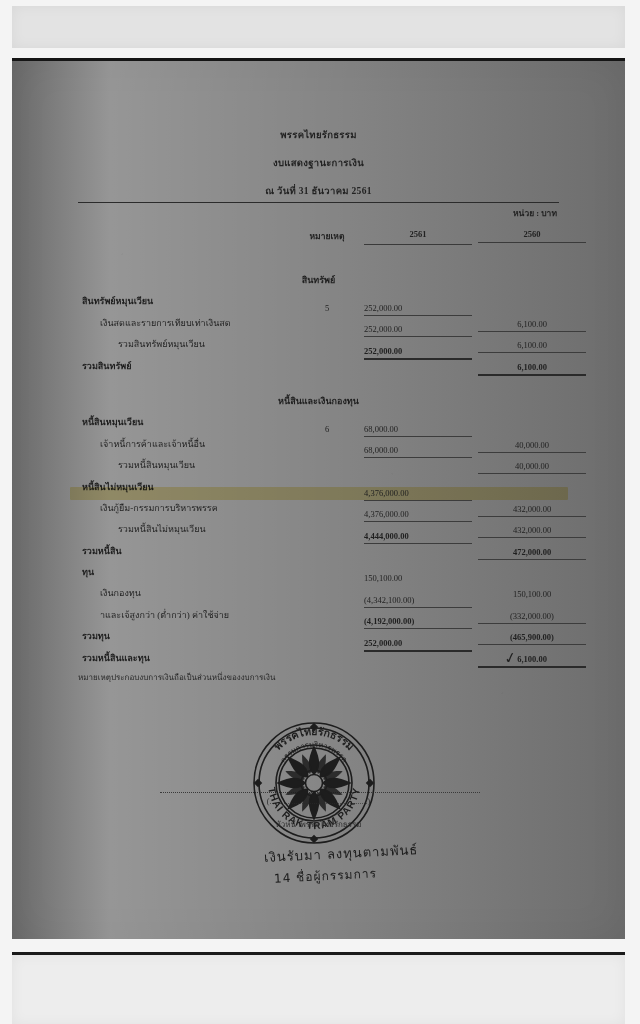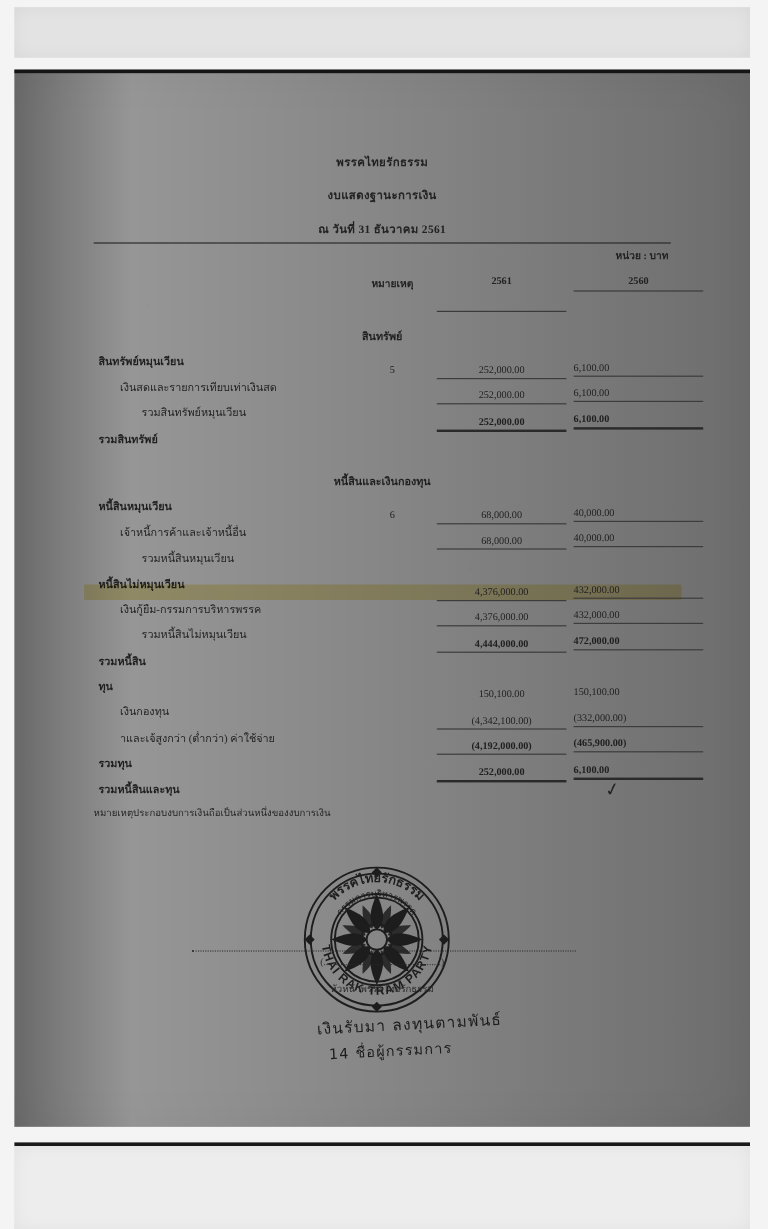--- a/index.html
+++ b/index.html
@@ -38,30 +38,30 @@
   
   .unit{position:absolute;right:68px;top:145px;font-size:8.5px;font-weight:700;color:#222;}
 
   
   .toprule{position:absolute;left:66px;right:66px;top:141px;height:0;border-top:1.6px solid #2b2b2b;}
 
   
   .colhead{position:absolute;left:0;right:0;top:168px;height:16px;}
   .colhead .h{position:absolute;font-size:8.5px;font-weight:700;text-align:center;color:#222;}
   .h-note{left:280px;width:70px;}
-  .h-y1{left:352px;width:108px;border-bottom:1.2px solid #3a3a3a;padding-bottom:20px;}
+  .h-y1{left:352px;width:108px;border-bottom:1.2px solid #3a3a3a;padding-bottom:5px;}
   .h-y2{left:466px;width:108px;border-bottom:1.2px solid #3a3a3a;padding-bottom:3px;}
 
   
   .rows{position:absolute;left:0;top:196px;right:0;}
   .row{position:relative;height:21.4px;}
   .row .label{position:absolute;top:16px;font-size:9px;color:#1f1f1f;white-space:nowrap;}
   .row .note{position:absolute;left:280px;width:70px;top:3px;text-align:center;font-size:8.5px;color:#222;}
-  .row .v1{position:absolute;left:352px;width:108px;top:3px;text-align:center;font-size:8.5px;color:#1f1f1f;}
-  .row .v2{position:absolute;left:466px;width:108px;top:1px;text-align:left;font-size:8.5px;color:#1f1f1f;}
+  .row .v1{position:absolute;left:352px;width:108px;top:3px;text-align:left;font-size:8.5px;color:#1f1f1f;}
+  .row .v2{position:absolute;left:466px;width:108px;top:19px;text-align:center;font-size:8.5px;color:#1f1f1f;}
 
   
   .ind0 .label{left:70px;font-weight:700;}
   .ind1 .label{left:88px;}
   .ind2 .label{left:106px;}
   .center .label{left:0;right:0;width:100%;text-align:center;font-weight:700;}
 
   .bold .label,.bold .v1,.bold .v2{font-weight:700;}
 
   

